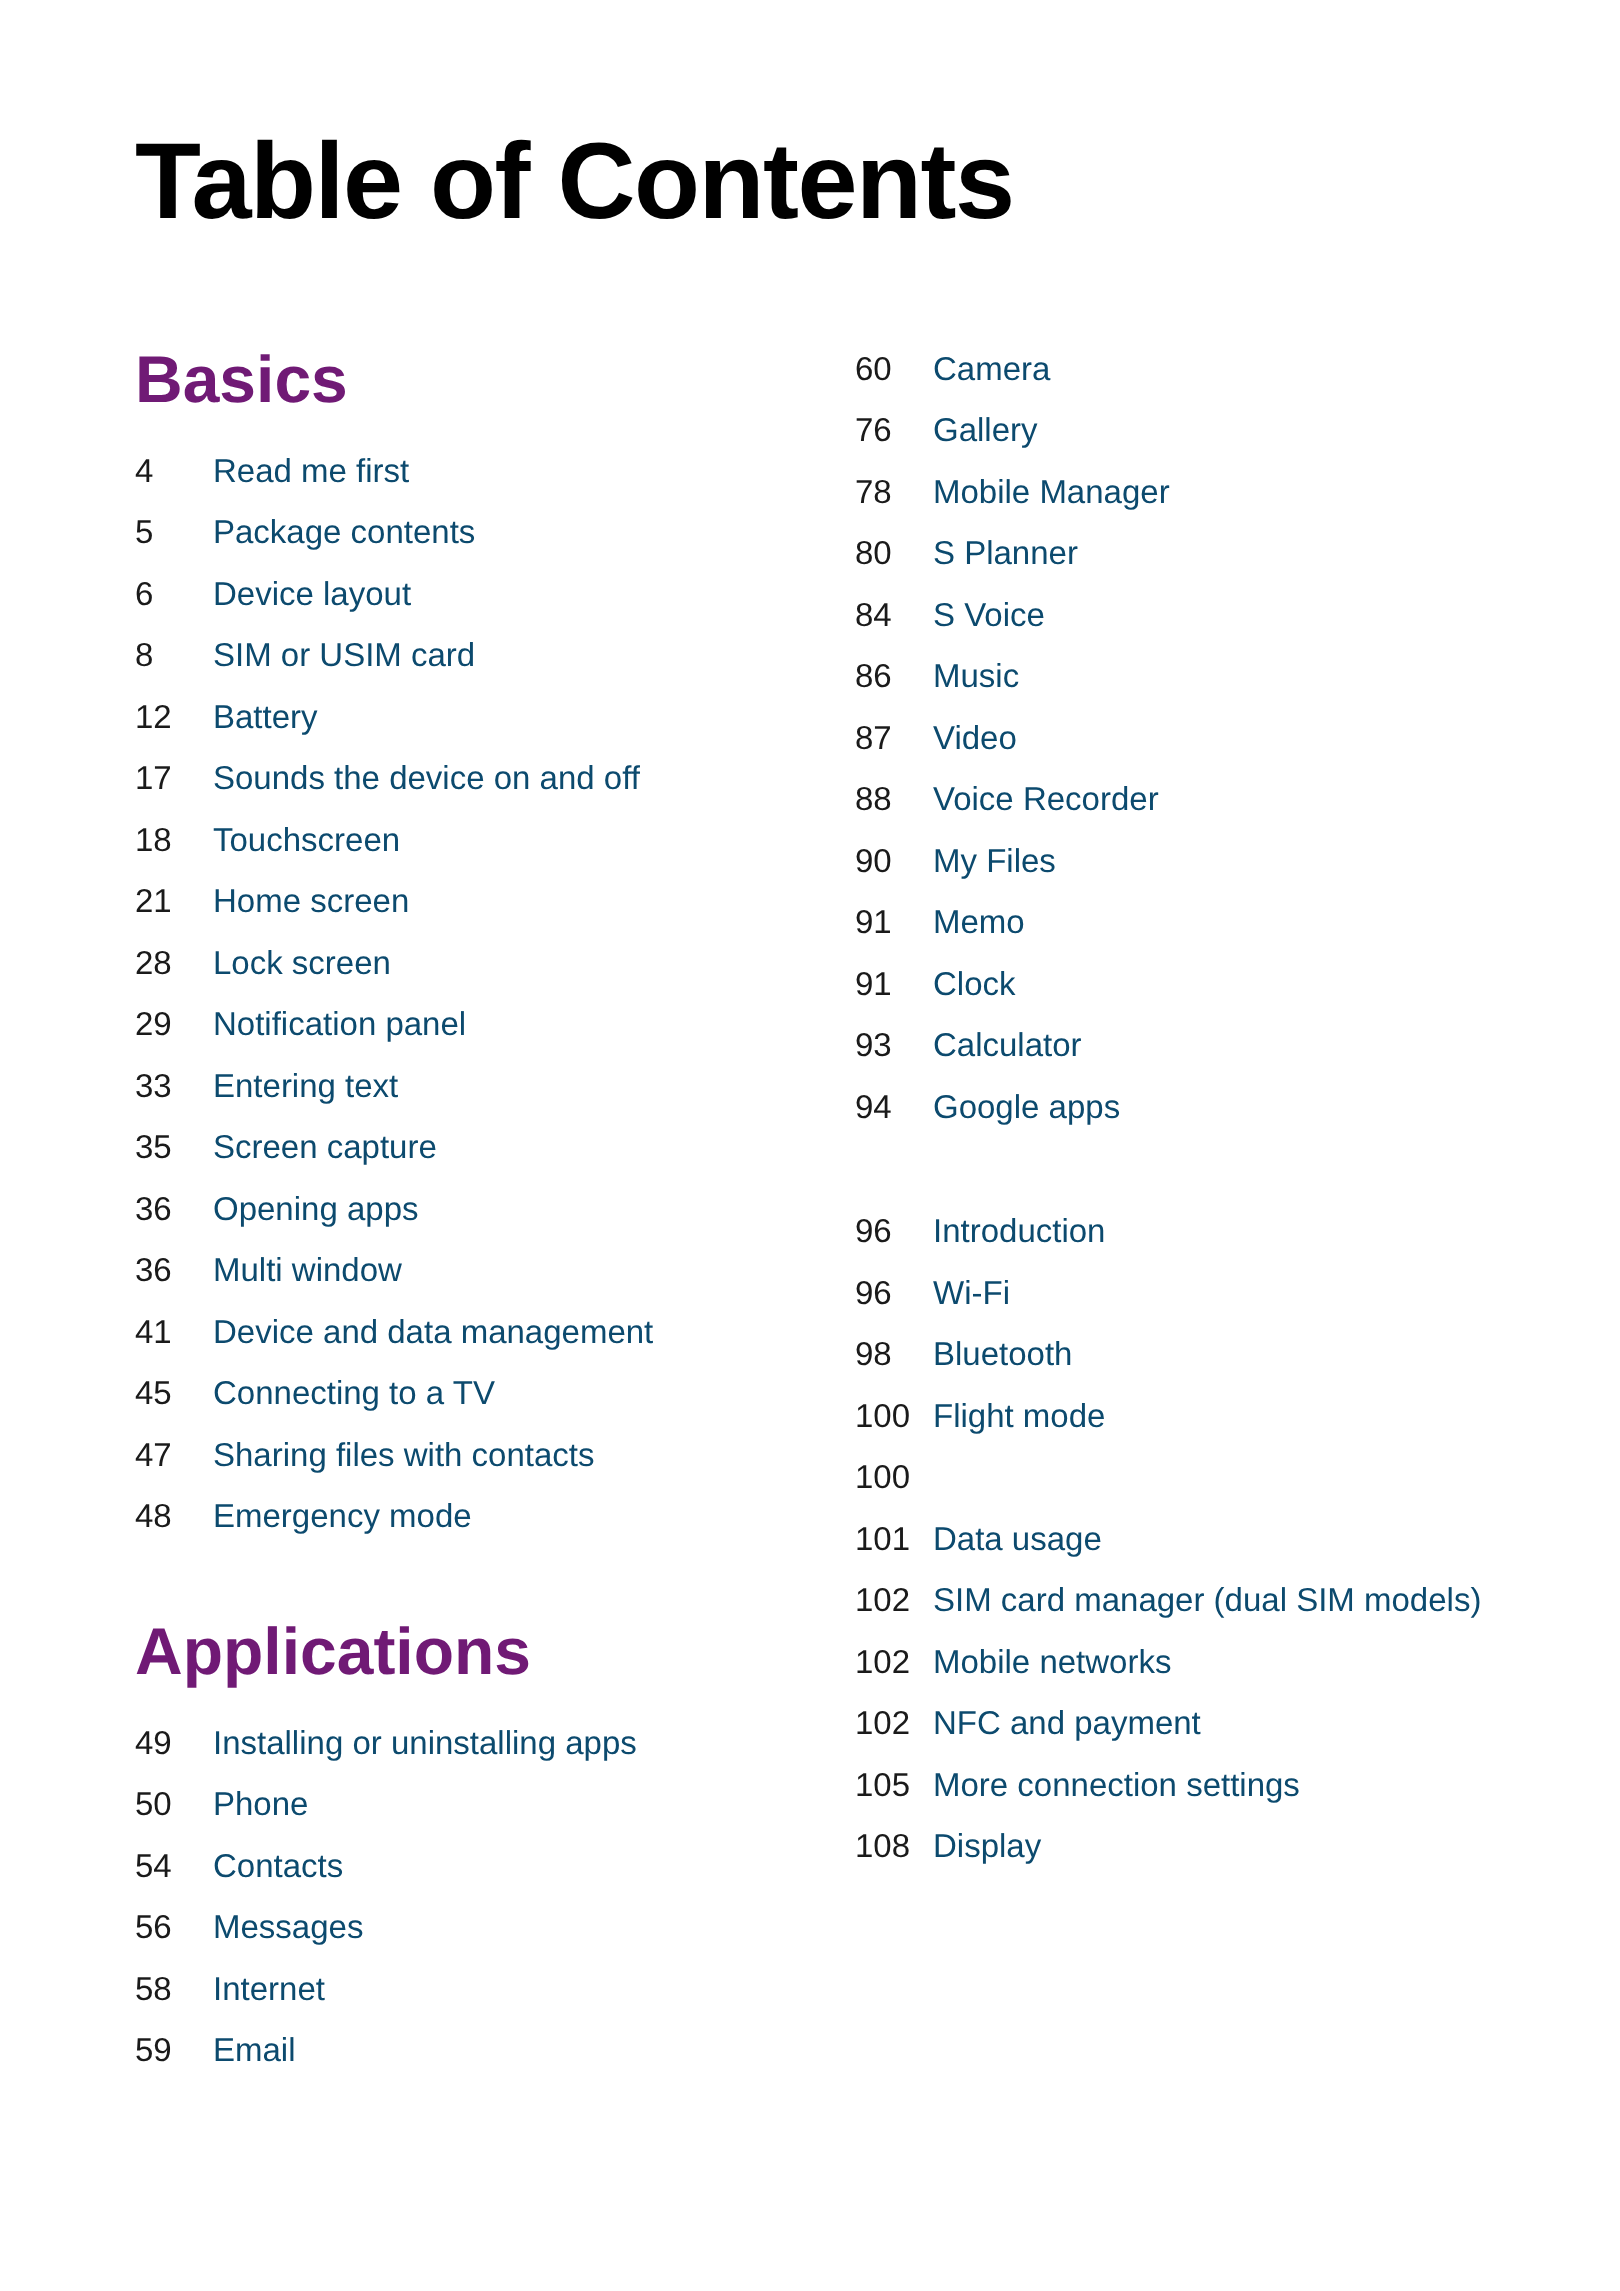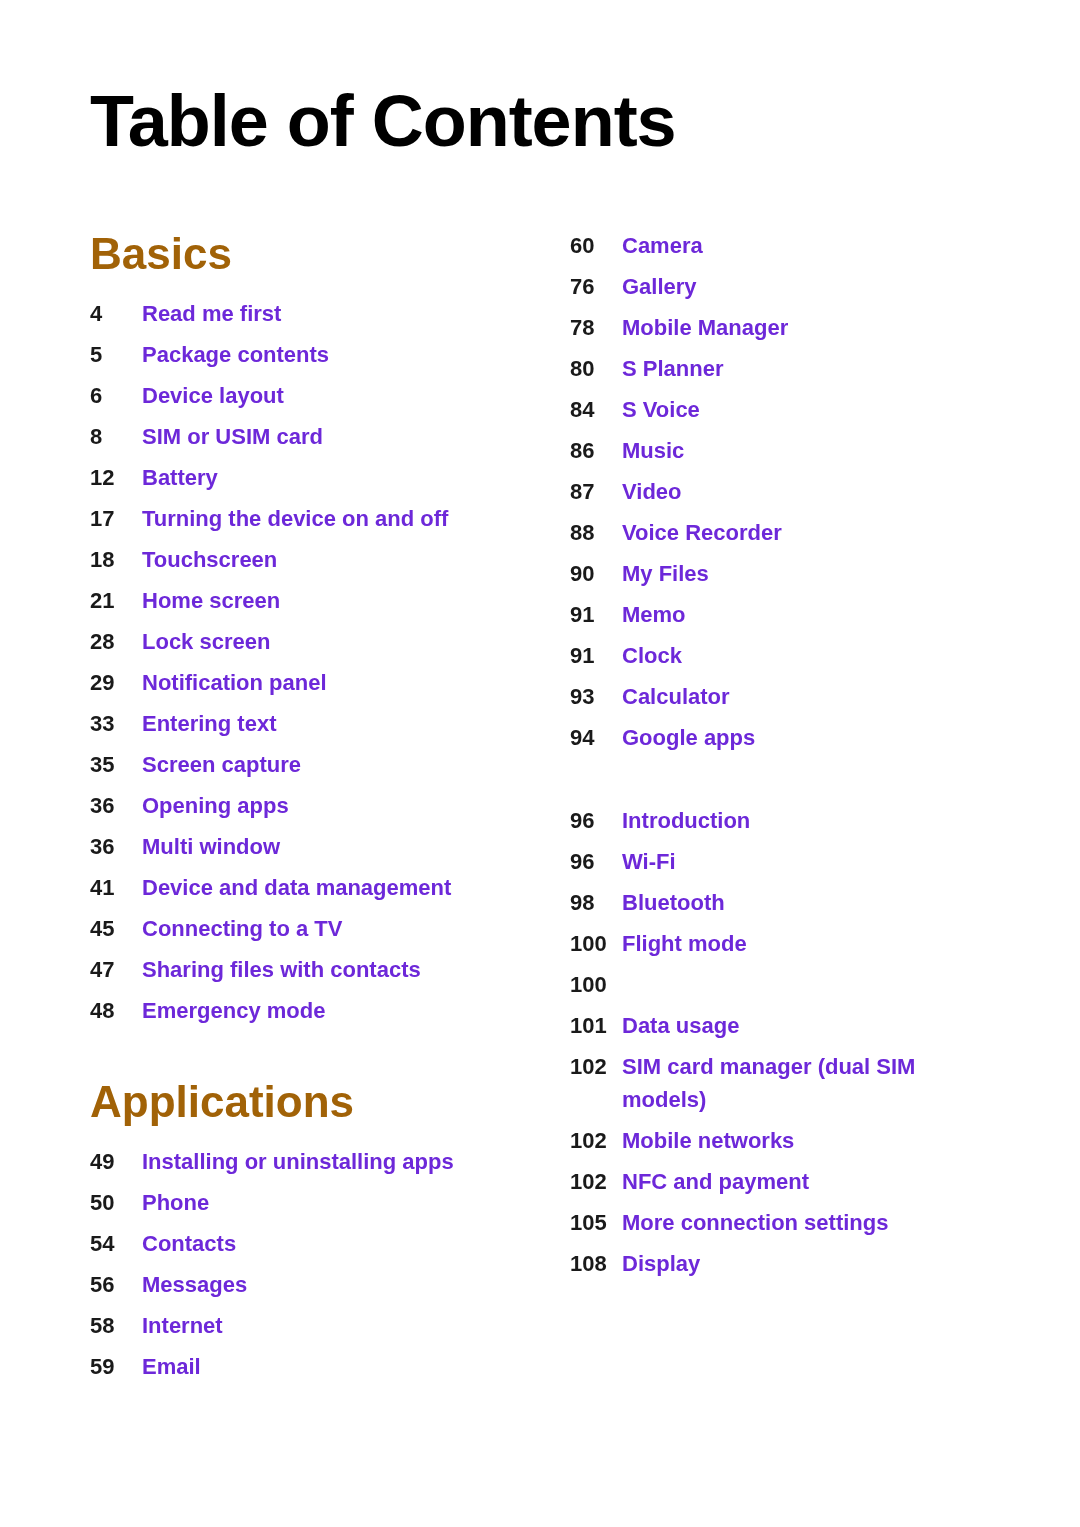--- a/index.html
+++ b/index.html
@@ -37,48 +37,47 @@
     }
 
     .right-column {
       flex: 1;
       min-width: 0;
     }
 
     .section-heading {
       font-size: 44px;
       font-weight: 700;
-      color: #a16207;
+      color: #701a75;
       margin-bottom: 18px;
       margin-top: 10px;
     }
 
     .toc-list {
       list-style: none;
       margin-bottom: 50px;
     }
 
     .toc-item {
       display: flex;
       align-items: flex-start;
       margin-bottom: 8px;
       font-size: 22px;
       line-height: 1.5;
-      font-weight: bold;
     }
 
     .toc-item .page-num {
       min-width: 52px;
       color: #1a1a1a;
       flex-shrink: 0;
       font-size: 22px;
     }
 
     .toc-item .item-label {
-      color: #6d28d9;
+      color: #0c4a6e;
       font-size: 22px;
     }
   </style>
 </head>
 <body>
 
 <h1 class="main-title">Table of Contents</h1>
 
 <div class="content-layout">
 
@@ -101,21 +100,21 @@
       <li class="toc-item">
         <span class="page-num">8</span>
         <span class="item-label">SIM or USIM card</span>
       </li>
       <li class="toc-item">
         <span class="page-num">12</span>
         <span class="item-label">Battery</span>
       </li>
       <li class="toc-item">
         <span class="page-num">17</span>
-        <span class="item-label">Turning the device on and off</span>
+        <span class="item-label">Sounds the device on and off</span>
       </li>
       <li class="toc-item">
         <span class="page-num">18</span>
         <span class="item-label">Touchscreen</span>
       </li>
       <li class="toc-item">
         <span class="page-num">21</span>
         <span class="item-label">Home screen</span>
       </li>
       <li class="toc-item">

